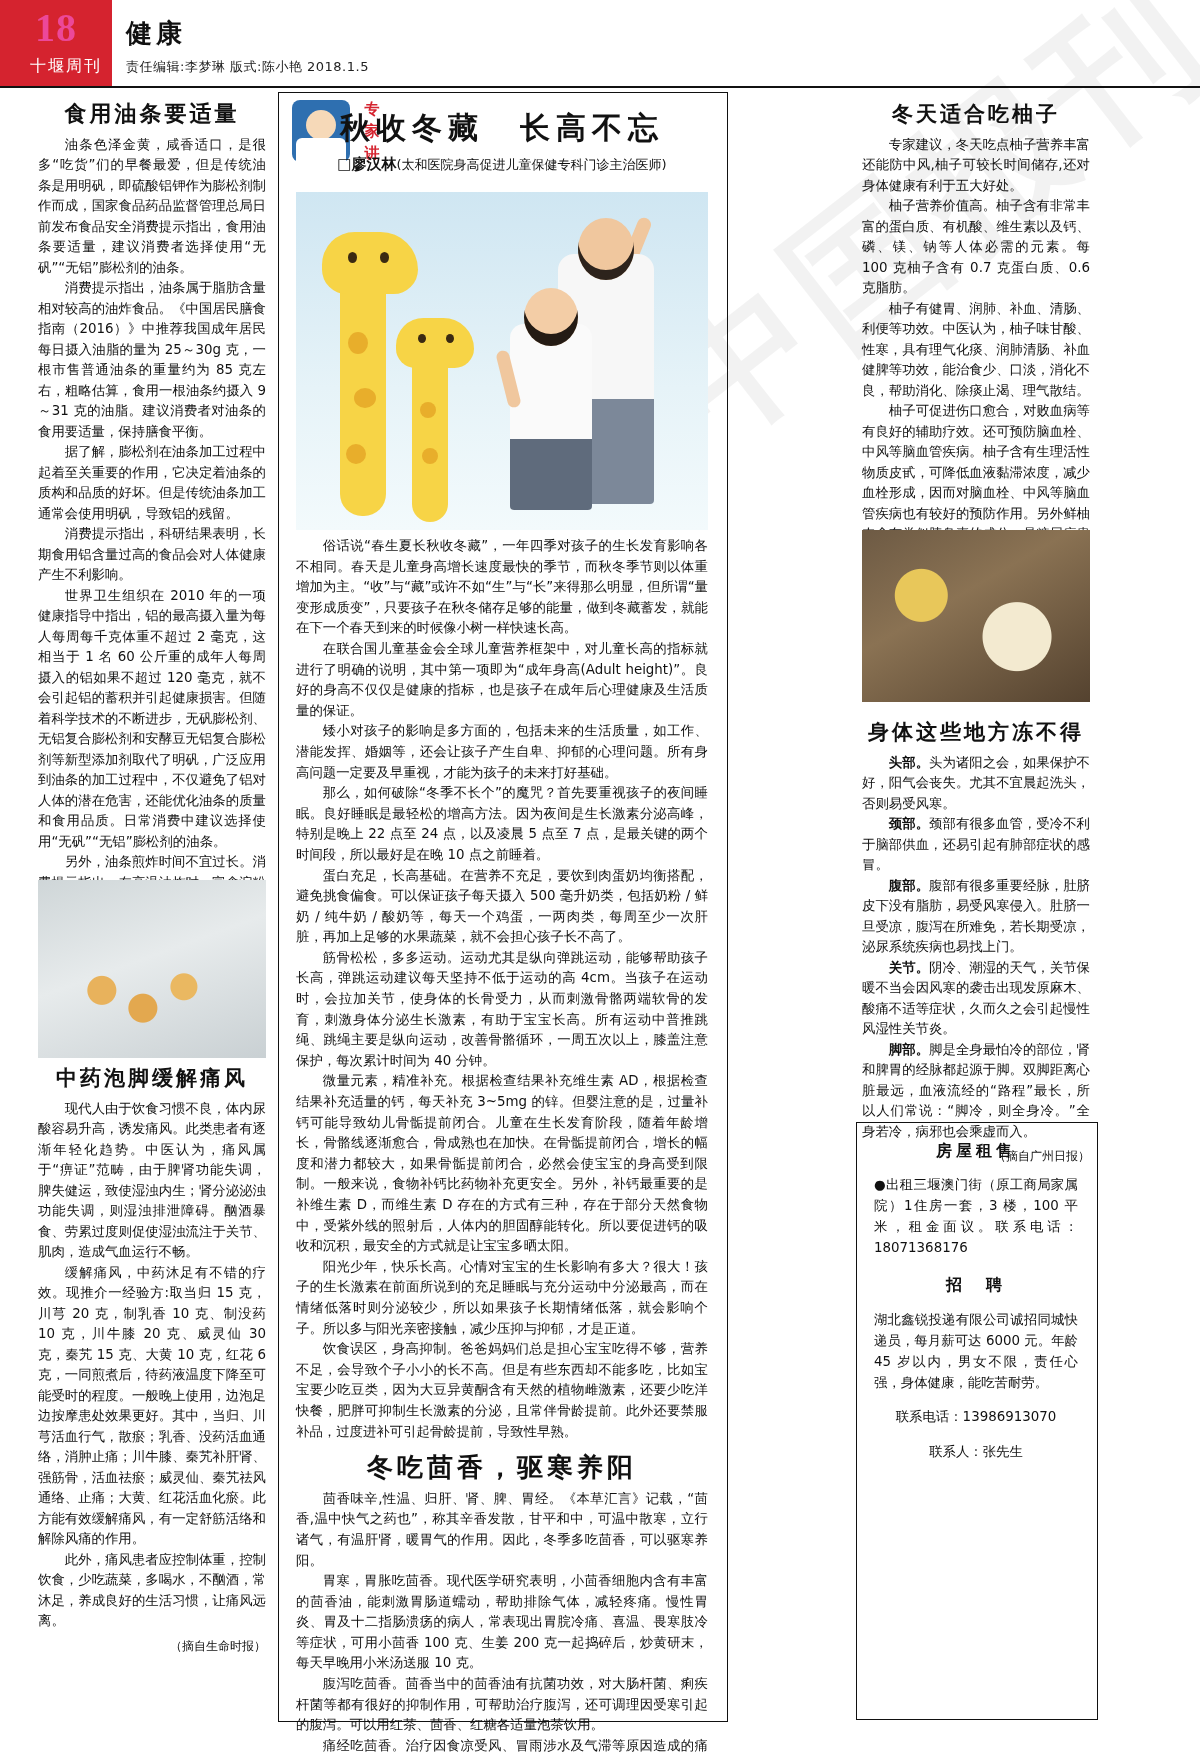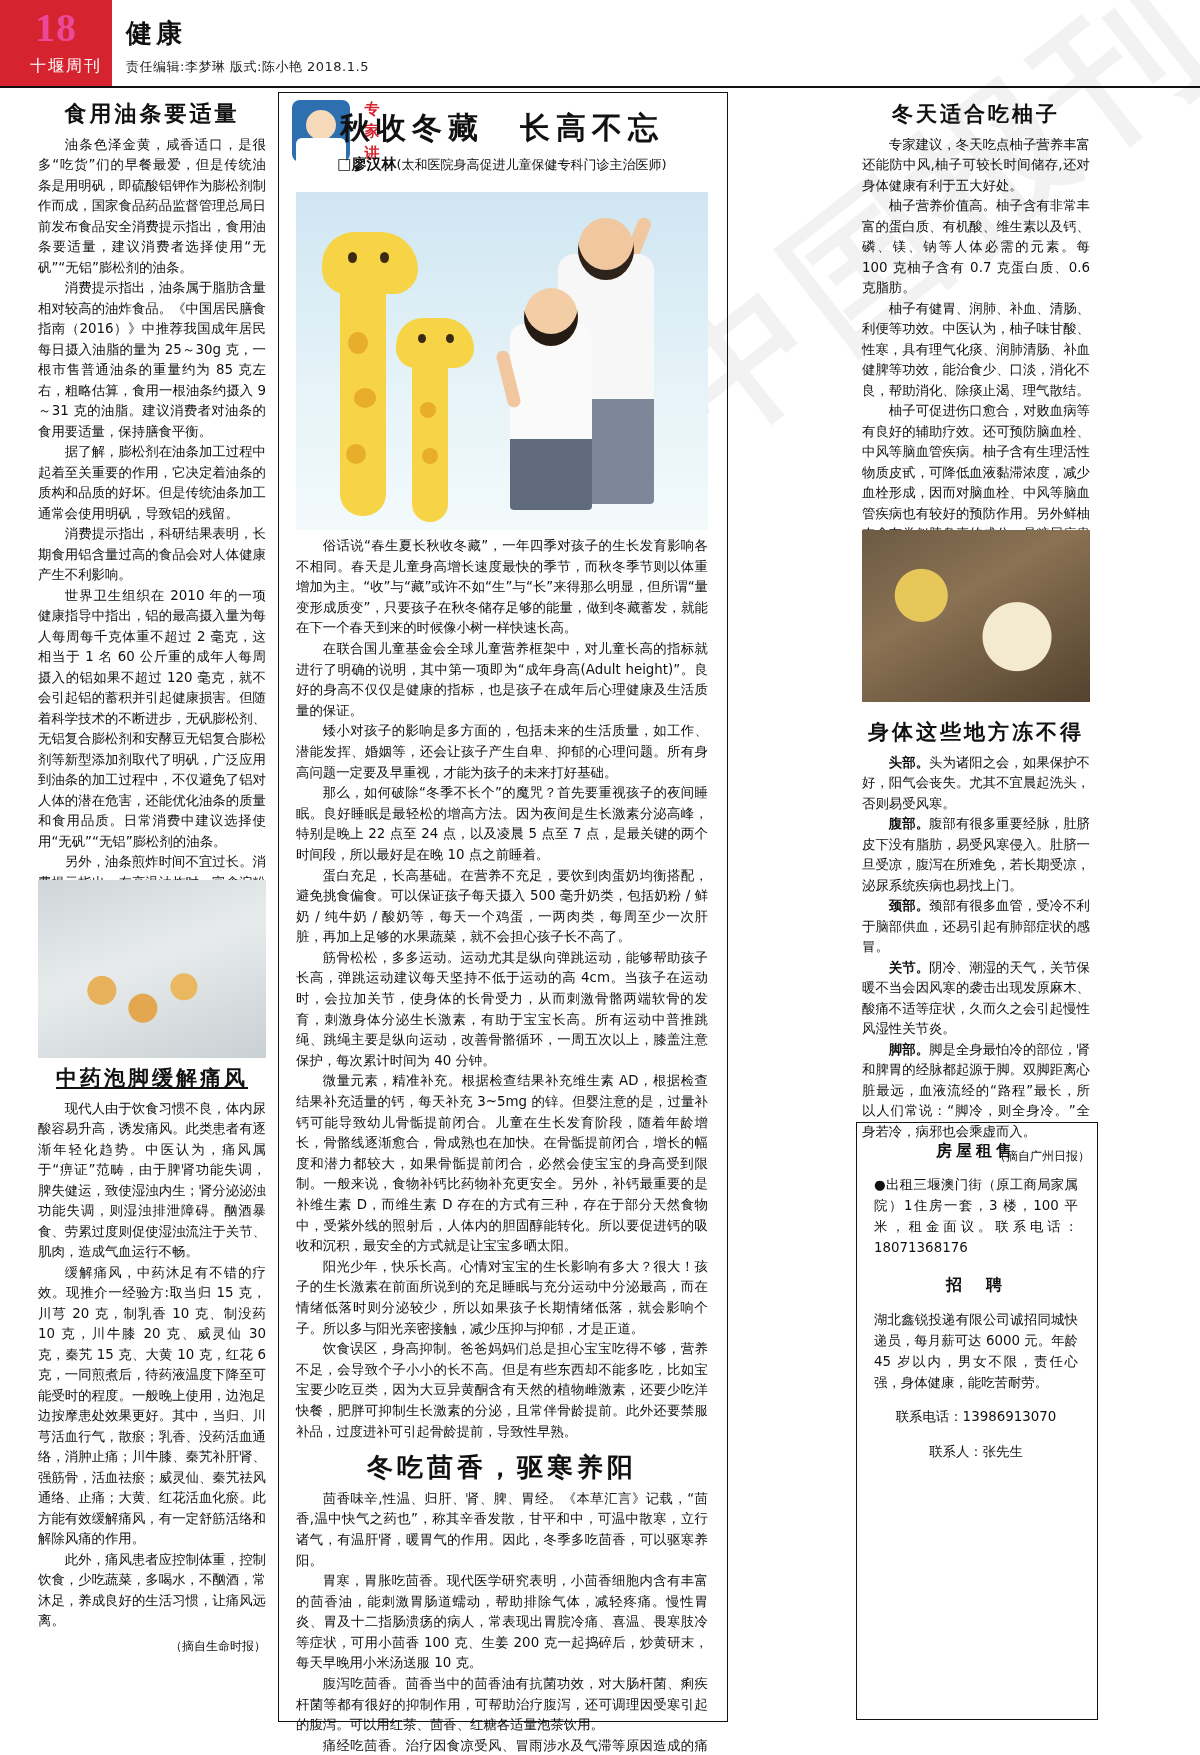--- a/index.html
+++ b/index.html
@@ -204,21 +204,21 @@
   <p>据了解，膨松剂在油条加工过程中起着至关重要的作用，它决定着油条的质构和品质的好坏。但是传统油条加工通常会使用明矾，导致铝的残留。</p>
   <p>消费提示指出，科研结果表明，长期食用铝含量过高的食品会对人体健康产生不利影响。</p>
   <p>世界卫生组织在 2010 年的一项健康指导中指出，铝的最高摄入量为每人每周每千克体重不超过 2 毫克，这相当于 1 名 60 公斤重的成年人每周摄入的铝如果不超过 120 毫克，就不会引起铝的蓄积并引起健康损害。但随着科学技术的不断进步，无矾膨松剂、无铝复合膨松剂和安酵豆无铝复合膨松剂等新型添加剂取代了明矾，广泛应用到油条的加工过程中，不仅避免了铝对人体的潜在危害，还能优化油条的质量和食用品质。日常消费中建议选择使用“无矾”“无铝”膨松剂的油条。</p>
   <p>另外，油条煎炸时间不宜过长。消费提示指出，在高温油炸时，富含淀粉和蛋白质的食物可能生成具有神经毒性作用物质丙烯酰胺。油炸时温度的升高、时间的延长均可增加丙烯酰胺的含量。在日常加工过程中应注意控制油温不可过高，油炸时间不应太长，待油条金黄色时即可出锅，避免颜色过深或焦糊现象。</p>
   <div class="source">（摘自新华网）</div>
 </div>
 
 <div class="photo ph-youtiao"></div>
 
 <div class="col" id="left-col-2" style="left:38px;top:1068px;width:228px;">
-  <div class="headline" style="font-size:21px;margin-bottom:10px;text-decoration:underline;">中药泡脚缓解痛风</div>
+  <div class="headline" style="font-size:21px;margin-bottom:10px;">中药泡脚缓解痛风</div>
   <p>现代人由于饮食习惯不良，体内尿酸容易升高，诱发痛风。此类患者有逐渐年轻化趋势。中医认为，痛风属于“痹证”范畴，由于脾肾功能失调，脾失健运，致使湿浊内生；肾分泌泌浊功能失调，则湿浊排泄障碍。酗酒暴食、劳累过度则促使湿浊流注于关节、肌肉，造成气血运行不畅。</p>
   <p>缓解痛风，中药沐足有不错的疗效。现推介一经验方:取当归 15 克，川芎 20 克，制乳香 10 克、制没药 10 克，川牛膝 20 克、威灵仙 30 克，秦艽 15 克、大黄 10 克，红花 6 克，一同煎煮后，待药液温度下降至可能受时的程度。一般晚上使用，边泡足边按摩患处效果更好。其中，当归、川芎活血行气，散瘀；乳香、没药活血通络，消肿止痛；川牛膝、秦艽补肝肾、强筋骨，活血祛瘀；威灵仙、秦艽祛风通络、止痛；大黄、红花活血化瘀。此方能有效缓解痛风，有一定舒筋活络和解除风痛的作用。</p>
   <p>此外，痛风患者应控制体重，控制饮食，少吃蔬菜，多喝水，不酗酒，常沐足，养成良好的生活习惯，让痛风远离。</p>
   <div class="source">（摘自生命时报）</div>
 </div>
 
 <div class="center-box"></div>
 
 <div class="expert-badge">
   <div class="exp-avatar">
@@ -285,22 +285,22 @@
   <p>柚子有健胃、润肺、补血、清肠、利便等功效。中医认为，柚子味甘酸、性寒，具有理气化痰、润肺清肠、补血健脾等功效，能治食少、口淡，消化不良，帮助消化、除痰止渴、理气散结。</p>
   <p>柚子可促进伤口愈合，对败血病等有良好的辅助疗效。还可预防脑血栓、中风等脑血管疾病。柚子含有生理活性物质皮甙，可降低血液黏滞浓度，减少血栓形成，因而对脑血栓、中风等脑血管疾病也有较好的预防作用。另外鲜柚肉含有类似胰岛素的成分，是糖尿病患者的理想食品。</p>
   <div class="source">（摘自健康时报）</div>
 </div>
 
 <div class="photo ph-grapefruit"></div>
 
 <div class="col" id="right-col-2" style="left:862px;top:722px;width:228px;">
   <div class="headline" style="font-size:21px;margin-bottom:10px;">身体这些地方冻不得</div>
   <p><b>头部。</b><span>头为诸阳之会，如果保护不好，阳气会丧失。尤其不宜晨起洗头，否则易受风寒。</span></p>
+  <p><b>颈部。</b><span>颈部有很多血管，受冷不利于脑部供血，还易引起有肺部症状的感冒。</span></p>
   <p><b>腹部。</b><span>腹部有很多重要经脉，肚脐皮下没有脂肪，易受风寒侵入。肚脐一旦受凉，腹泻在所难免，若长期受凉，泌尿系统疾病也易找上门。</span></p>
-  <p><b>颈部。</b><span>颈部有很多血管，受冷不利于脑部供血，还易引起有肺部症状的感冒。</span></p>
   <p><b>关节。</b><span>阴冷、潮湿的天气，关节保暖不当会因风寒的袭击出现发原麻木、酸痛不适等症状，久而久之会引起慢性风湿性关节炎。</span></p>
   <p><b>脚部。</b><span>脚是全身最怕冷的部位，肾和脾胃的经脉都起源于脚。双脚距离心脏最远，血液流经的“路程”最长，所以人们常说：“脚冷，则全身冷。”全身若冷，病邪也会乘虚而入。</span></p>
   <div class="source">（摘自广州日报）</div>
 </div>
 
 <div class="adbox"></div>
 <div class="ad-inner">
   <div class="ad-title">房屋租售</div>
   <p class="ad-item">●出租三堰澳门街（原工商局家属院）1住房一套，3 楼，100 平米，租金面议。联系电话：18071368176</p>
   <div class="ad-title" style="margin-top:16px;">招　聘</div>

